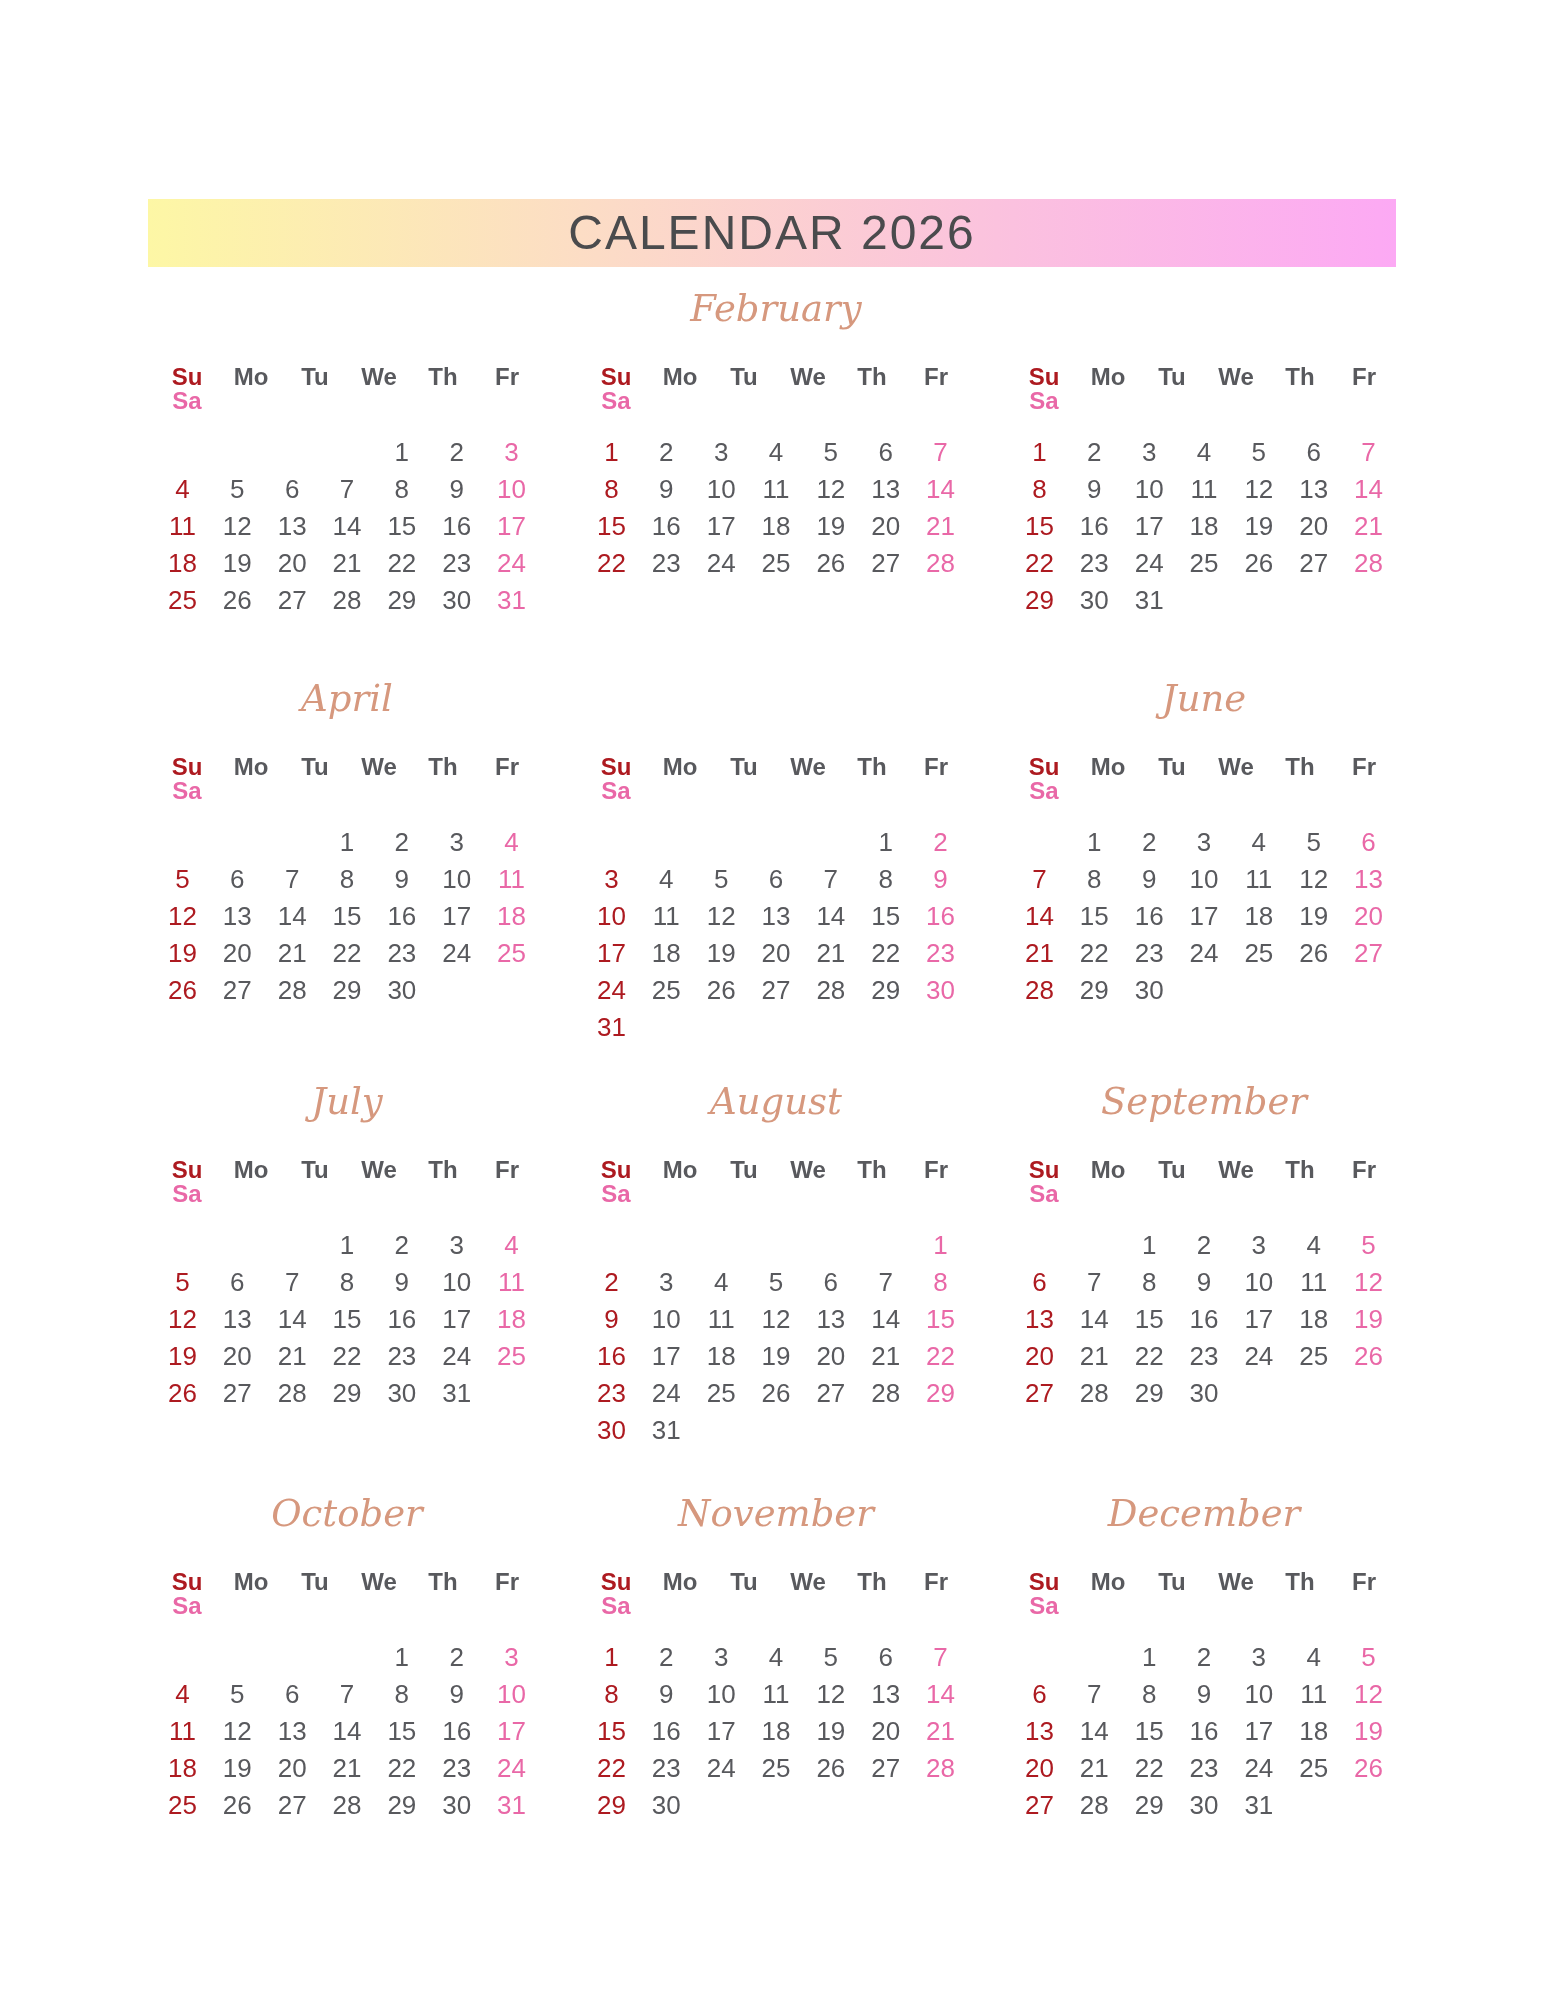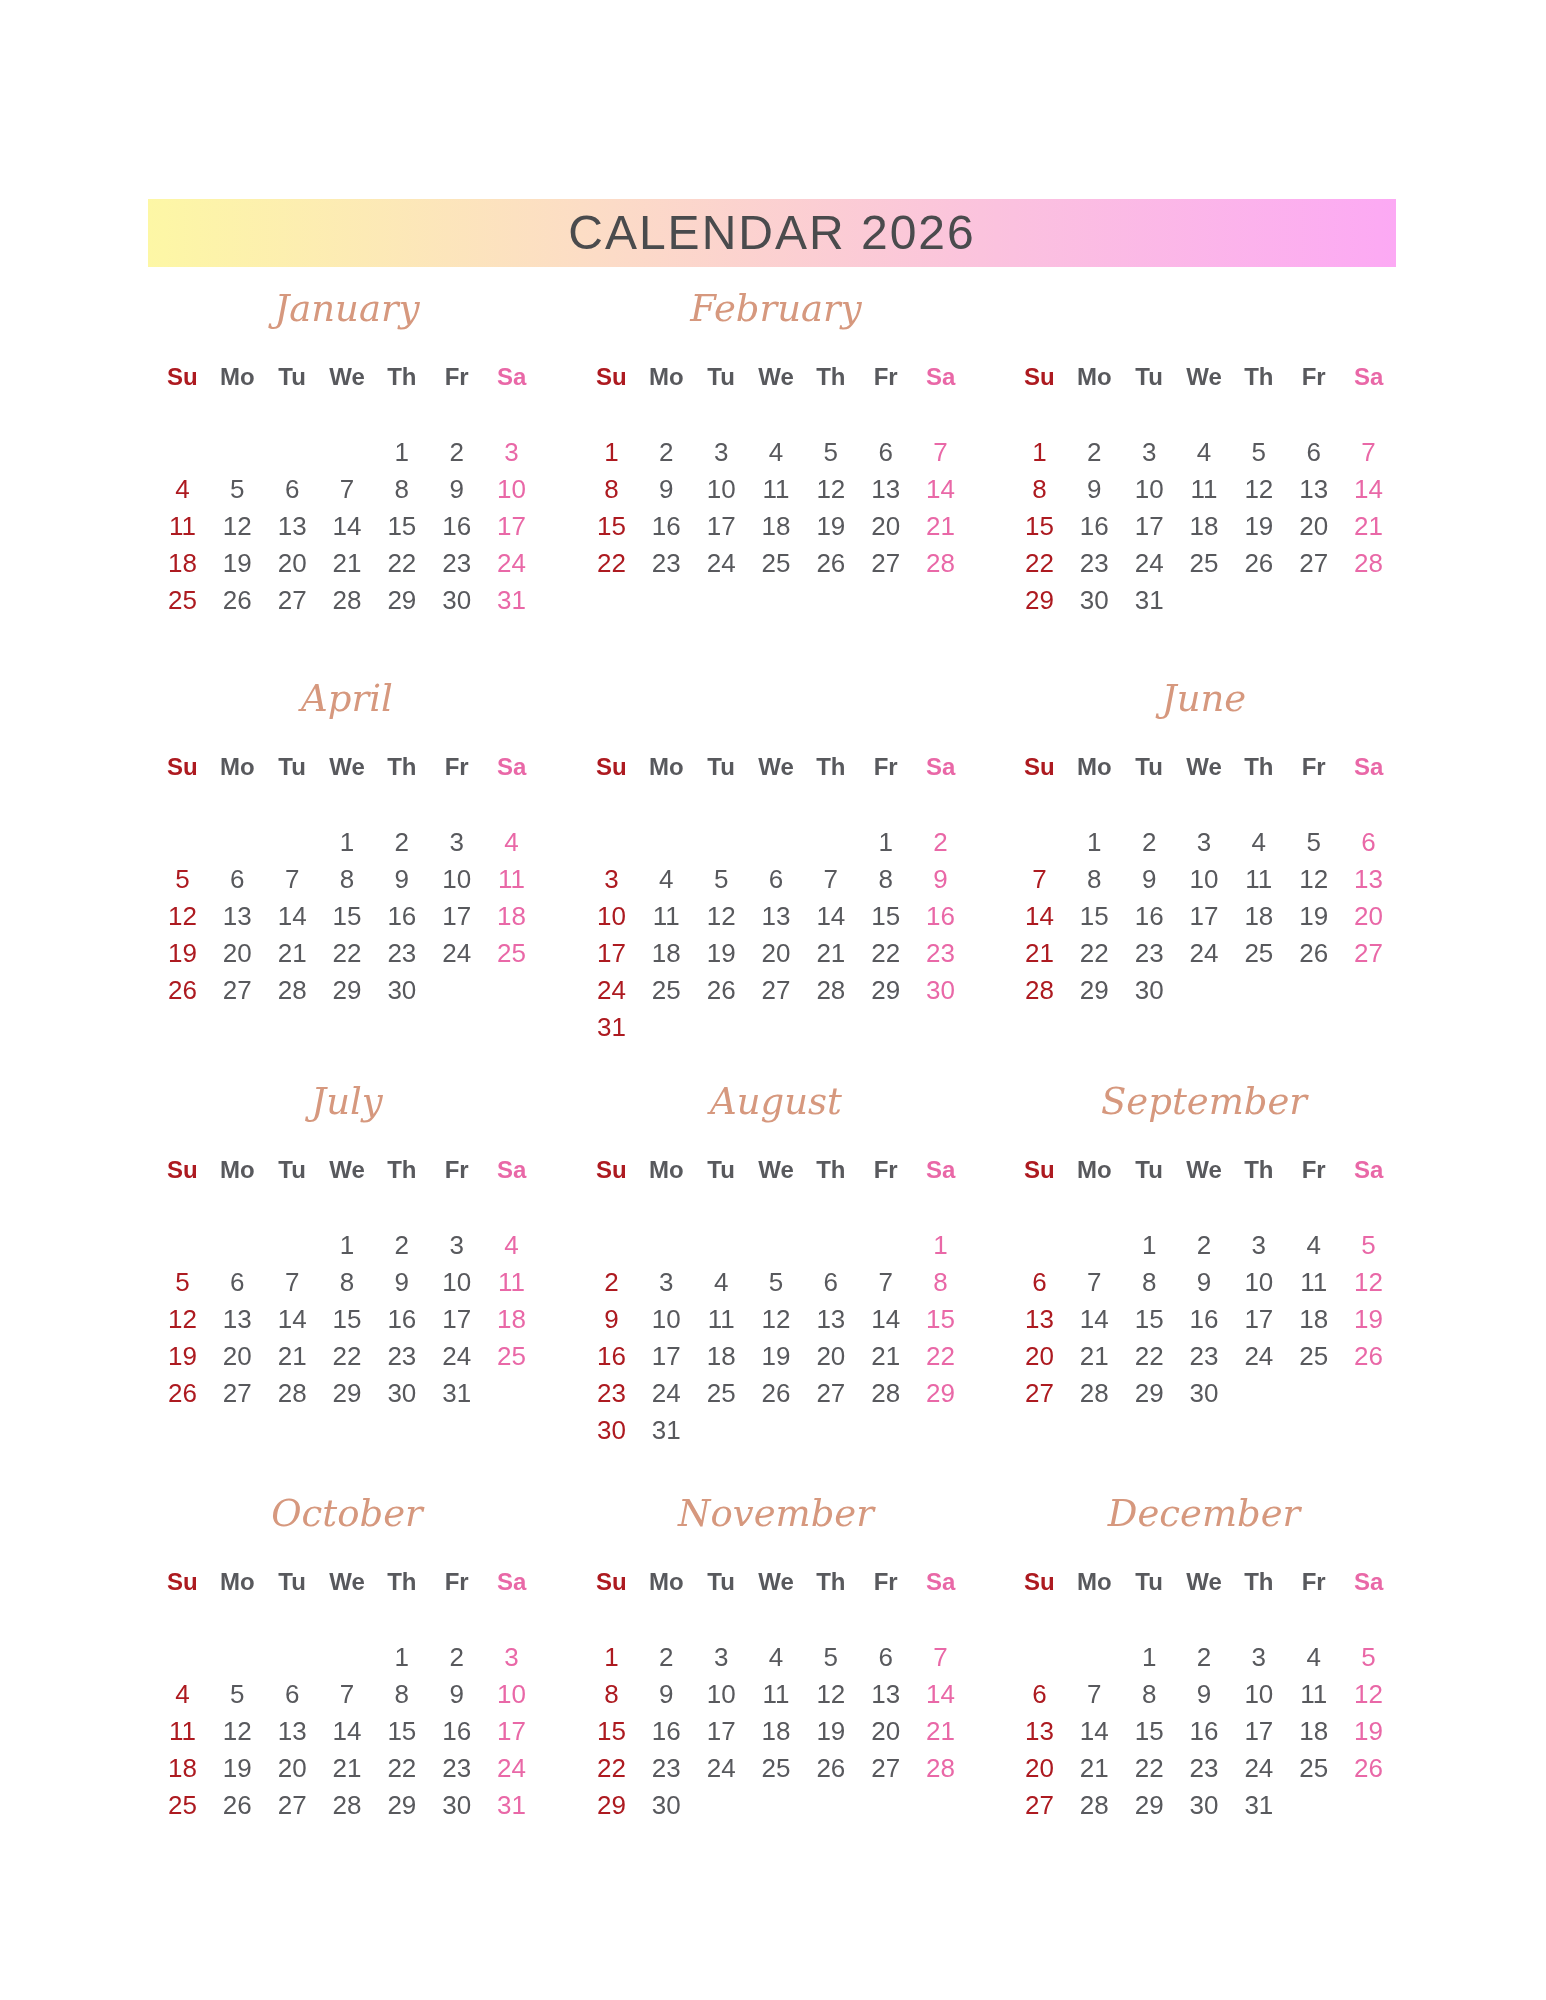--- a/index.html
+++ b/index.html
@@ -16,21 +16,21 @@
     color:var(--banner-text,#4a4b4d); line-height:1;
   }
   .month { position:absolute; width:384px; height:390px; }
   .month-title {
     position:absolute; top:0; left:0; width:100%; height:48px; line-height:48px;
     text-align:center; font-family:"DejaVu Serif", serif; font-style:italic;
     font-size:37px; color:var(--month-title,#d6987e);
   }
   .dow-row {
     position:absolute; top:80px; left:0; width:100%;
-    display:grid; grid-template-columns:repeat(7,1fr);
+    display:grid; grid-template-columns:repeat(6,1fr);
   }
   .dow {
     text-align:center; font-size:24px; font-weight:700; line-height:24px;
     color:var(--weekday,#58595d);
   }
   .weeks {
     position:absolute; top:148px; left:0; width:100%;
     display:grid; grid-template-columns:repeat(7,1fr); grid-auto-rows:37px;
   }
   .date {
@@ -42,21 +42,20 @@
 </style>
 </head>
 <body>
 
 <div class="page">
   <div class="banner" style="background: linear-gradient(90deg, rgb(253, 247, 165) 0%, rgb(252, 220, 198) 36%, rgb(251, 194, 222) 68%, rgb(252, 169, 244) 100%);">
     <div class="banner-title">CALENDAR 2026</div>
   </div>
   <div id="months">
       <div class="month" style="left: 155px; top: 285px;">
-        <div class="month-title">January</div>
         <div class="dow-row">
           <div class="dow sun">Su</div>
           <div class="dow">Mo</div>
           <div class="dow">Tu</div>
           <div class="dow">We</div>
           <div class="dow">Th</div>
           <div class="dow">Fr</div>
           <div class="dow sat">Sa</div>
         </div>
         <div class="weeks">

